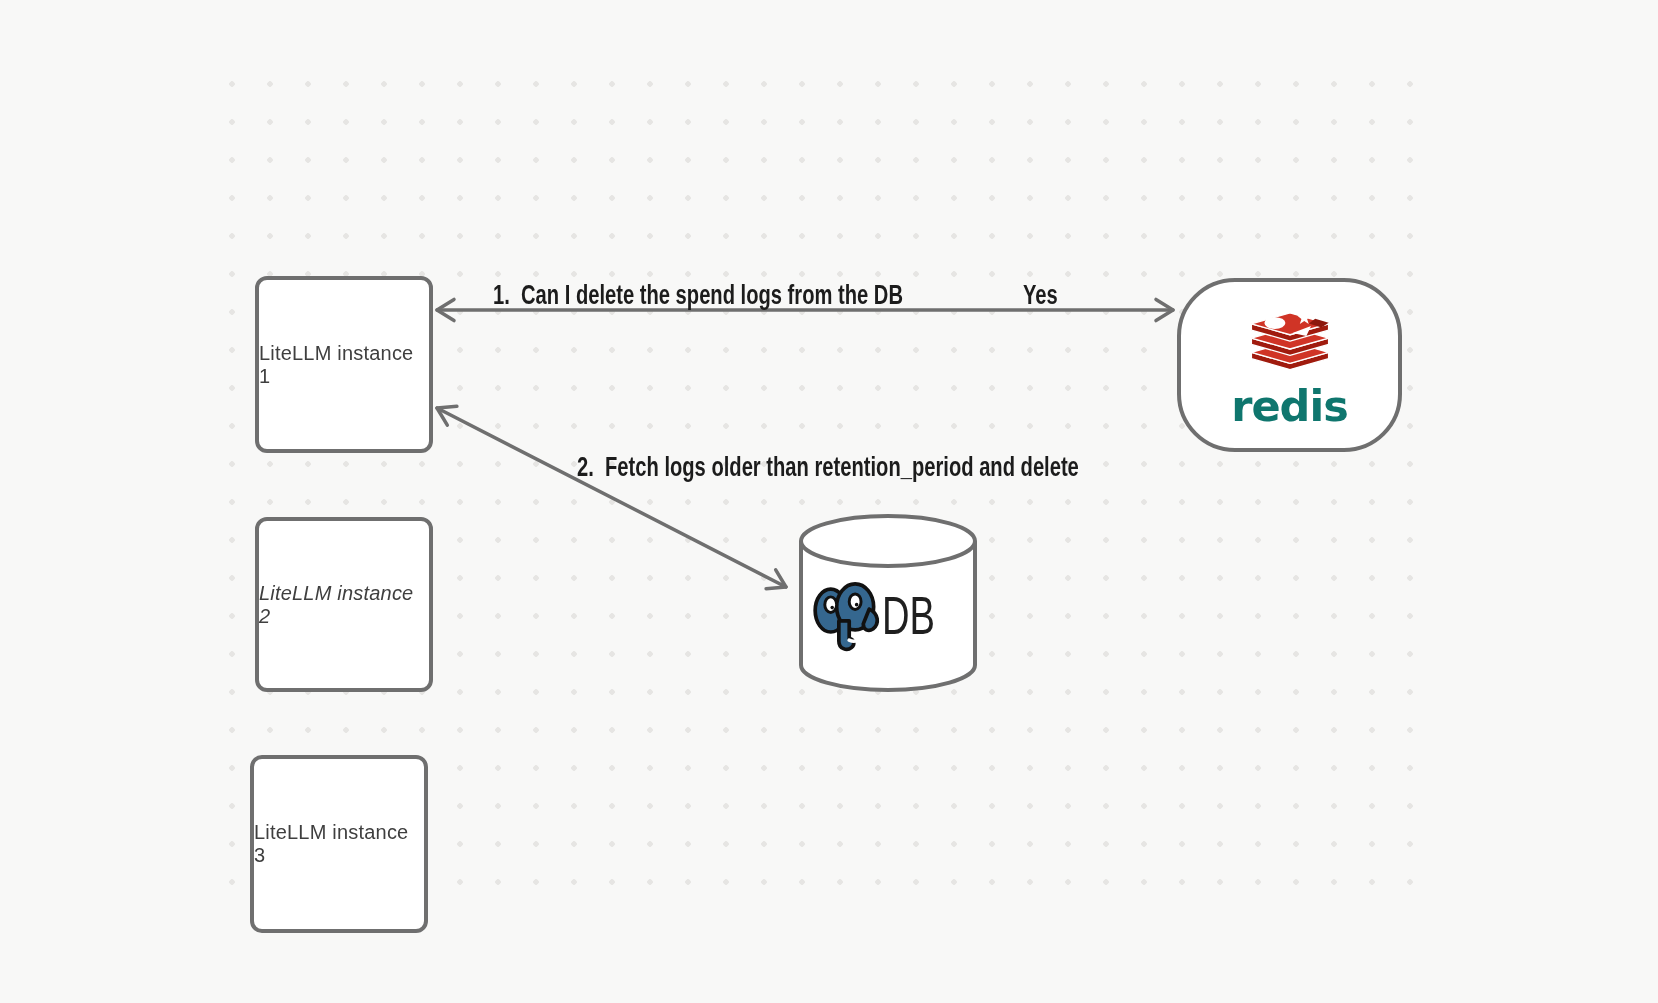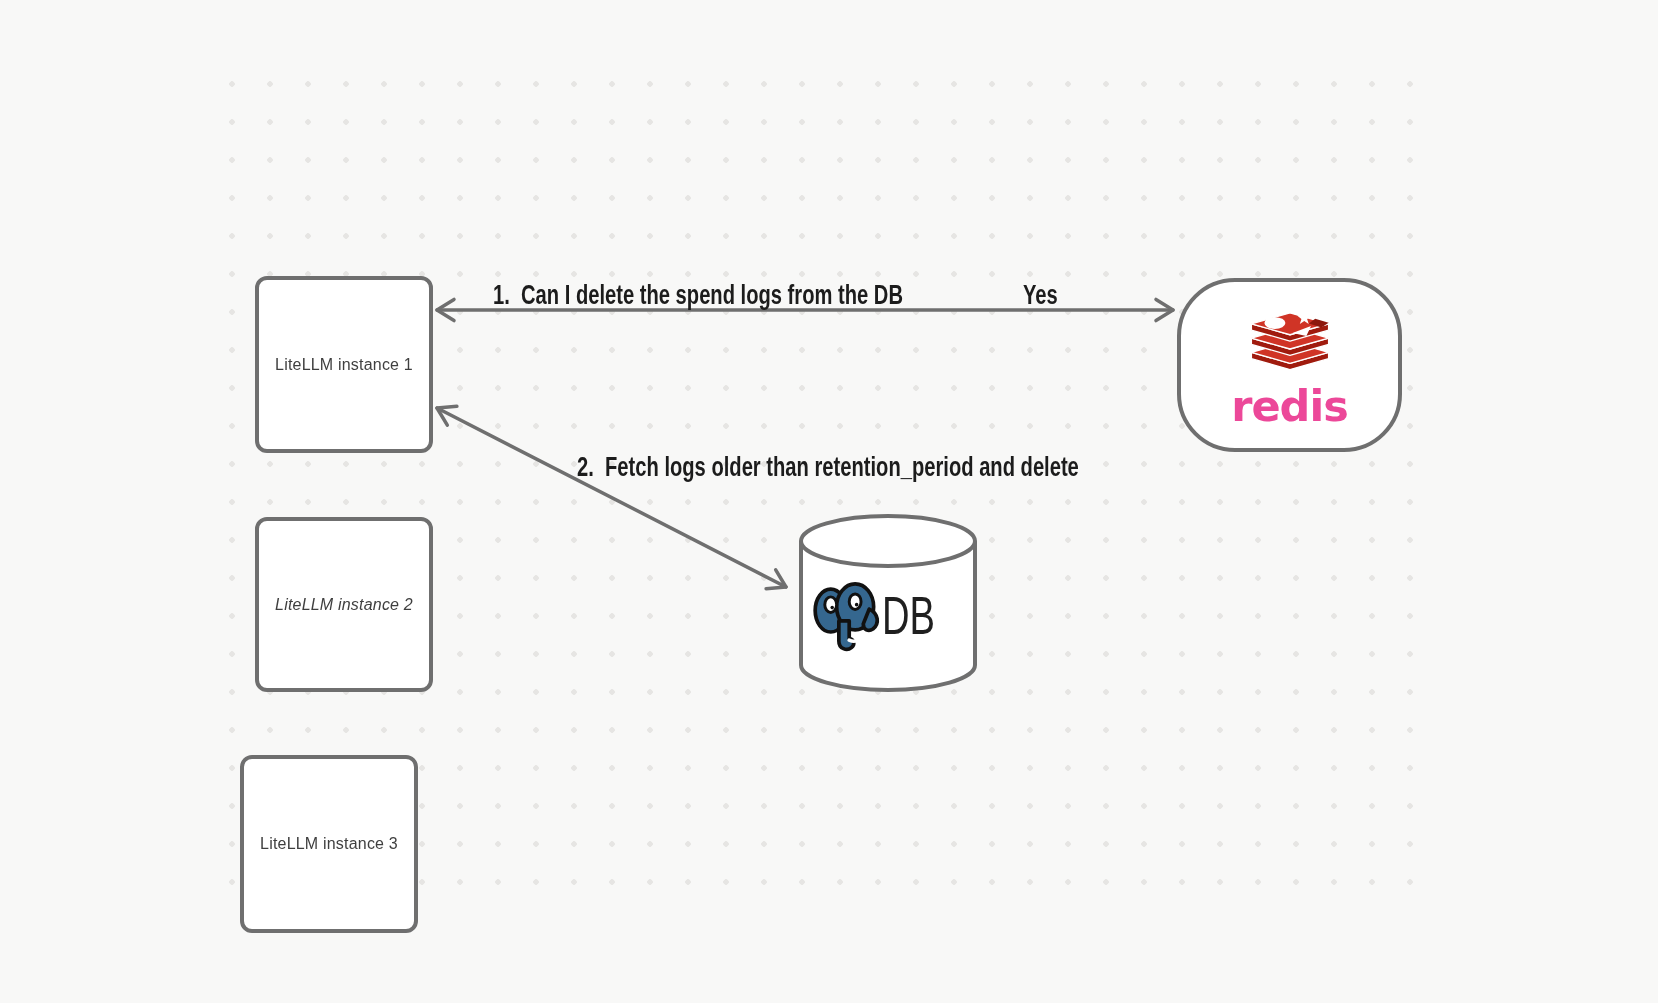--- a/index.html
+++ b/index.html
@@ -11,31 +11,31 @@
     position:absolute;left:213px;top:65px;width:1216px;height:836px;
     background-image:radial-gradient(circle,#e6e5e3 2.5px,transparent 3px);
     background-size:38px 38px;
   }
   svg.connectors{position:absolute;left:0;top:0;pointer-events:none;}
   .node{
     position:absolute;box-sizing:border-box;background:#ffffff;
     border:4px solid #6f6f6f;border-radius:12px;
     display:flex;align-items:center;justify-content:center;
   }
-  .node-label{font-size:16px;color:#3f3f3f;letter-spacing:0.2px;}
+  .node-label{font-size:20px;color:#3f3f3f;letter-spacing:0.2px;}
   .box1{left:255px;top:276px;width:178px;height:177px;}
   .box2{left:255px;top:517px;width:178px;height:175px;font-style:italic;}
-  .box3{left:240px;top:755px;width:178px;height:178px;}
+  .box3{left:250px;top:755px;width:178px;height:178px;}
   .redis-pill{
     left:1177px;top:278px;width:225px;height:174px;border-radius:58px;
     flex-direction:column;gap:3px;
   }
   .redis-word{
     font-family:"DejaVu Sans",sans-serif;font-weight:bold;font-size:43px;
-    color:#ec4899;letter-spacing:-1px;line-height:0.8;
+    color:#0f766e;letter-spacing:-1px;line-height:0.8;
   }
   .db-node{position:absolute;left:797px;top:512px;width:182px;height:182px;}
   .db-content{position:absolute;left:13px;top:64px;display:flex;align-items:center;}
   .db-label{
     font-size:53px;color:#1f1f1f;line-height:1;
     transform:scaleX(0.72);transform-origin:left center;margin-left:-2px;
   }
   .edge-label{
     position:absolute;font-weight:bold;font-size:28px;line-height:28px;
     color:#1c1c1c;white-space:pre;

